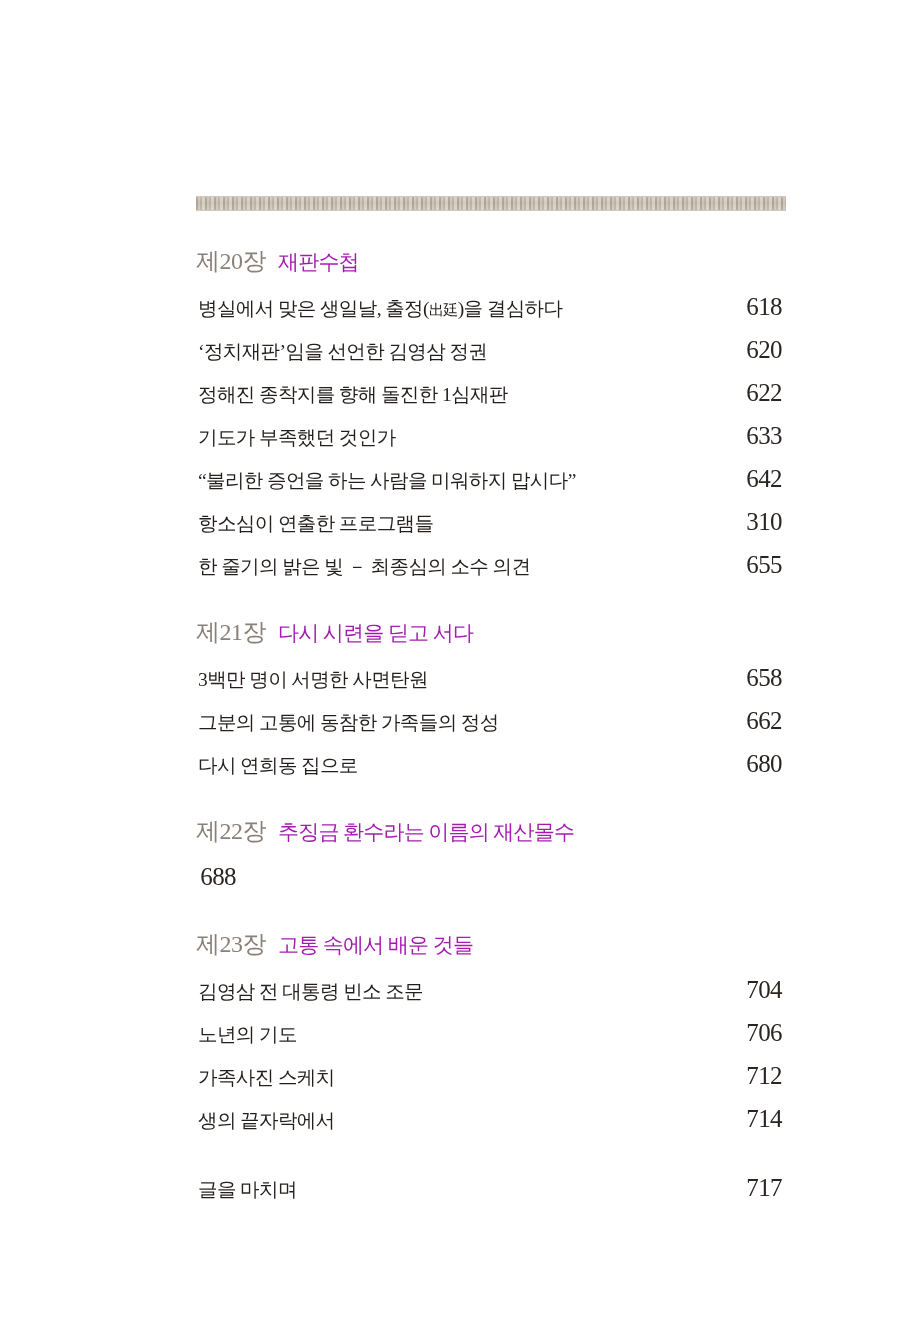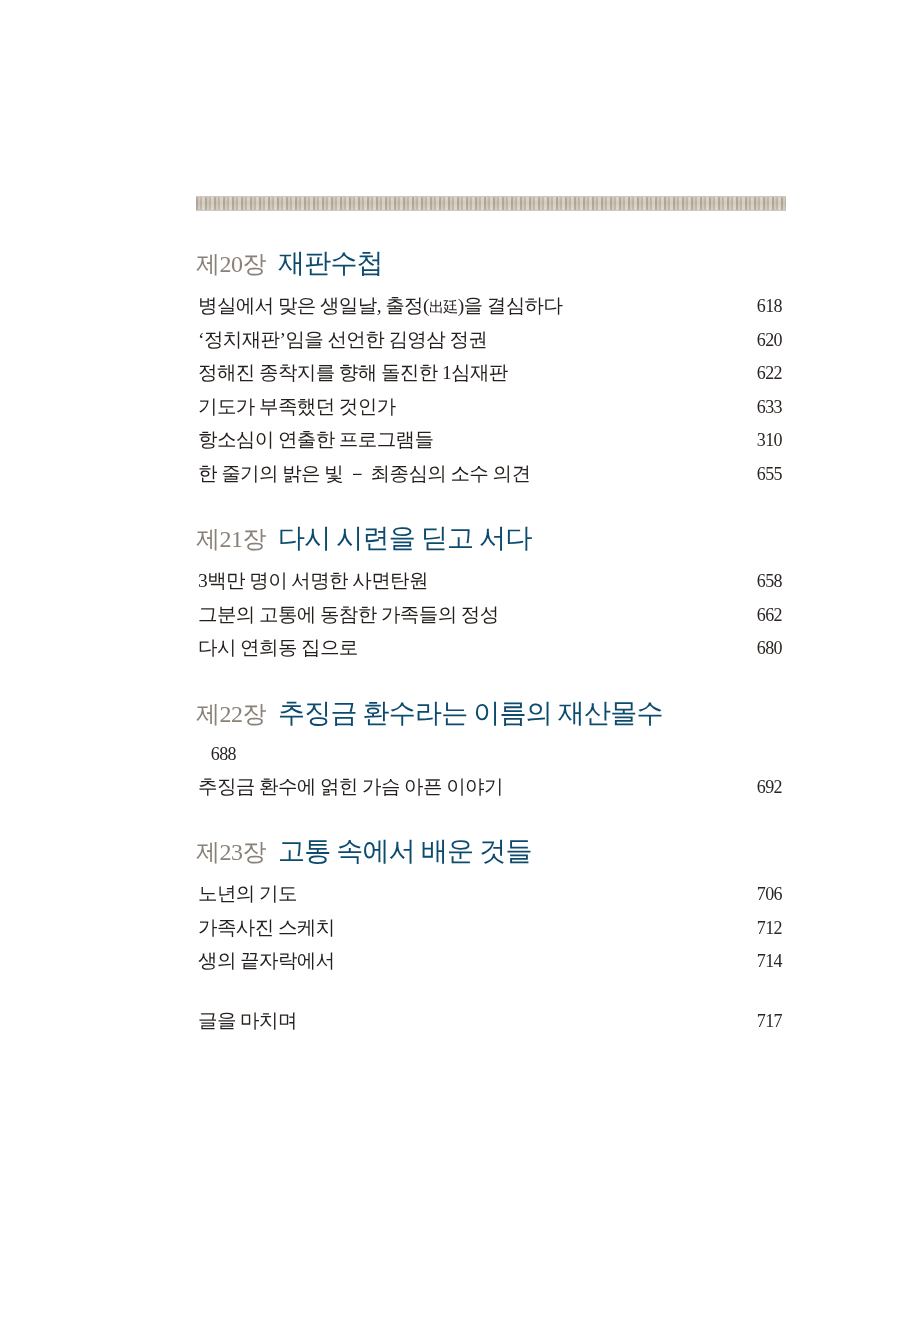--- a/index.html
+++ b/index.html
@@ -54,22 +54,22 @@
     gap: 12px;
     margin-bottom: 8px;
     white-space: nowrap;
   }
   .chapter-num {
     font-size: 24px;
     color: #8a8178;
     letter-spacing: -0.5px;
   }
   .chapter-name {
-    font-size: 27px;
-    color: #0c4a6e;
+    font-size: 21px;
+    color: #a21caf;
     letter-spacing: -0.8px;
     font-weight: 400;
   }
   .entries {
     margin: 0;
     padding: 0;
     list-style: none;
   }
   .entry {
     display: flex;
@@ -82,21 +82,21 @@
   }
   .entry-label {
     flex: 0 1 auto;
     padding-left: 2px;
   }
   .entry-label .sm {
     font-size: 15px;
   }
   .entry-page {
     flex: 0 0 auto;
-    font-size: 18px;
+    font-size: 25px;
     color: #2a2522;
     text-align: right;
     min-width: 40px;
     padding-right: 4px;
   }
   .chapter.gap-20 { margin-bottom: 30px; }
   .chapter.gap-21 { margin-bottom: 30px; }
   .chapter.gap-22 { margin-bottom: 30px; }
   .closing {
     margin-top: 26px;
@@ -127,20 +127,24 @@
         </li>
         <li class="entry">
           <span class="entry-label">정해진 종착지를 향해 돌진한 1심재판</span>
           <span class="entry-page">622</span>
         </li>
         <li class="entry">
           <span class="entry-label">기도가 부족했던 것인가</span>
           <span class="entry-page">633</span>
         </li>
         <li class="entry">
+          <span class="entry-label">“불리한 증언을 하는 사람을 미워하지 맙시다”</span>
+          <span class="entry-page">642</span>
+        </li>
+        <li class="entry">
           <span class="entry-label">항소심이 연출한 프로그램들</span>
           <span class="entry-page">310</span>
         </li>
         <li class="entry">
           <span class="entry-label">한 줄기의 밝은 빛 － 최종심의 소수 의견</span>
           <span class="entry-page">655</span>
         </li>
       </ul>
     </section>
 
@@ -167,33 +171,33 @@
 
     <section class="chapter gap-22">
       <div class="chapter-title">
         <span class="chapter-num">제22장</span>
         <span class="chapter-name">추징금 환수라는 이름의 재산몰수</span>
       </div>
       <ul class="entries">
         <li class="entry">
           <span class="entry-page">688</span>
         </li>
-        <li class="entry">
-          <span class="entry-label">추징금 환수에 얽힌 가슴 아픈 이야기</span>
-          <span class="entry-page">692</span>
-        </li>
       </ul>
     </section>
 
     <section class="chapter">
       <div class="chapter-title">
         <span class="chapter-num">제23장</span>
         <span class="chapter-name">고통 속에서 배운 것들</span>
       </div>
       <ul class="entries">
+        <li class="entry">
+          <span class="entry-label">김영삼 전 대통령 빈소 조문</span>
+          <span class="entry-page">704</span>
+        </li>
         <li class="entry">
           <span class="entry-label">노년의 기도</span>
           <span class="entry-page">706</span>
         </li>
         <li class="entry">
           <span class="entry-label">가족사진 스케치</span>
           <span class="entry-page">712</span>
         </li>
         <li class="entry">
           <span class="entry-label">생의 끝자락에서</span>

